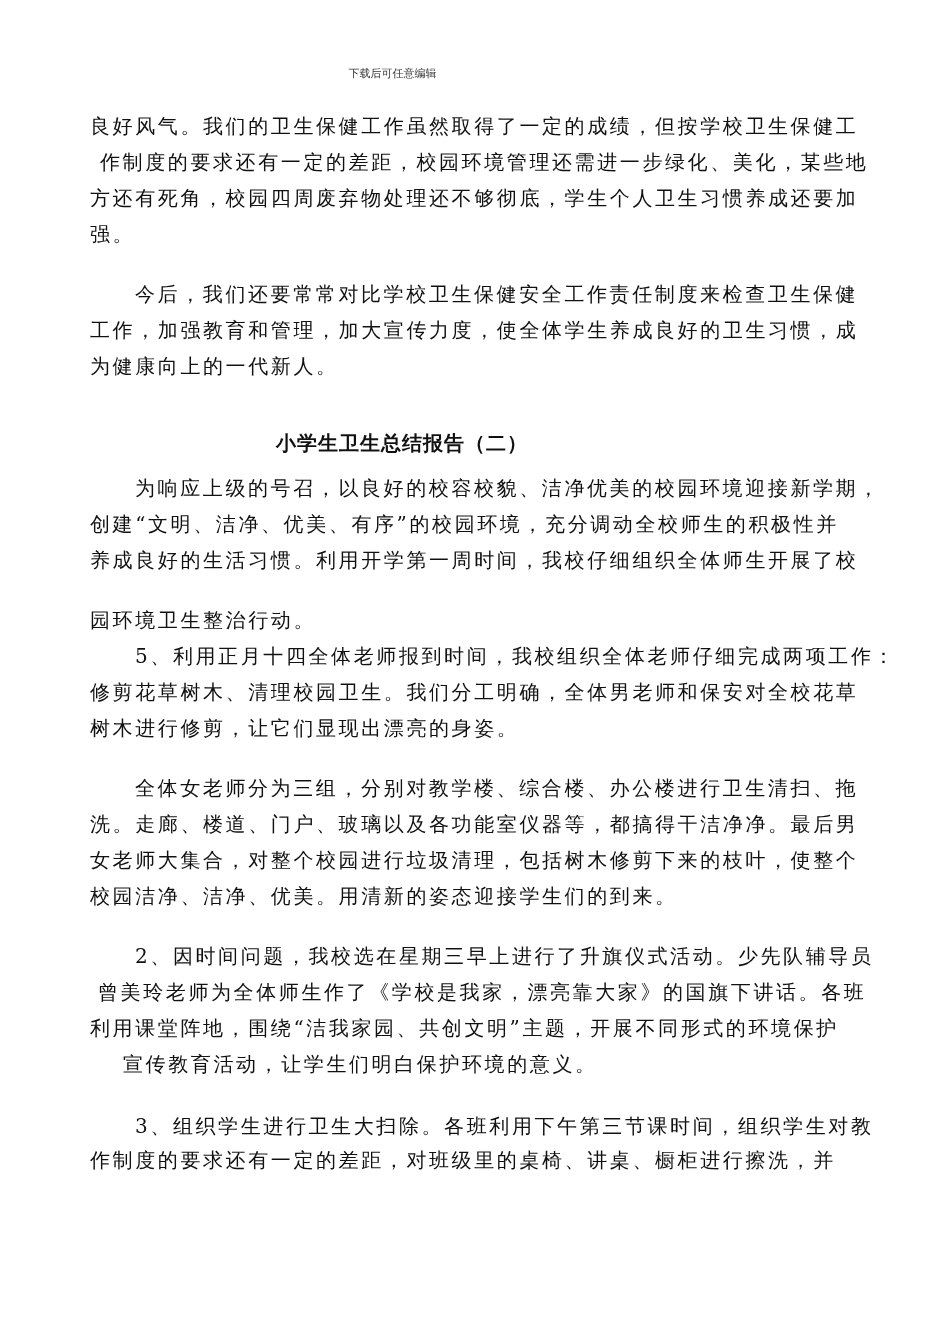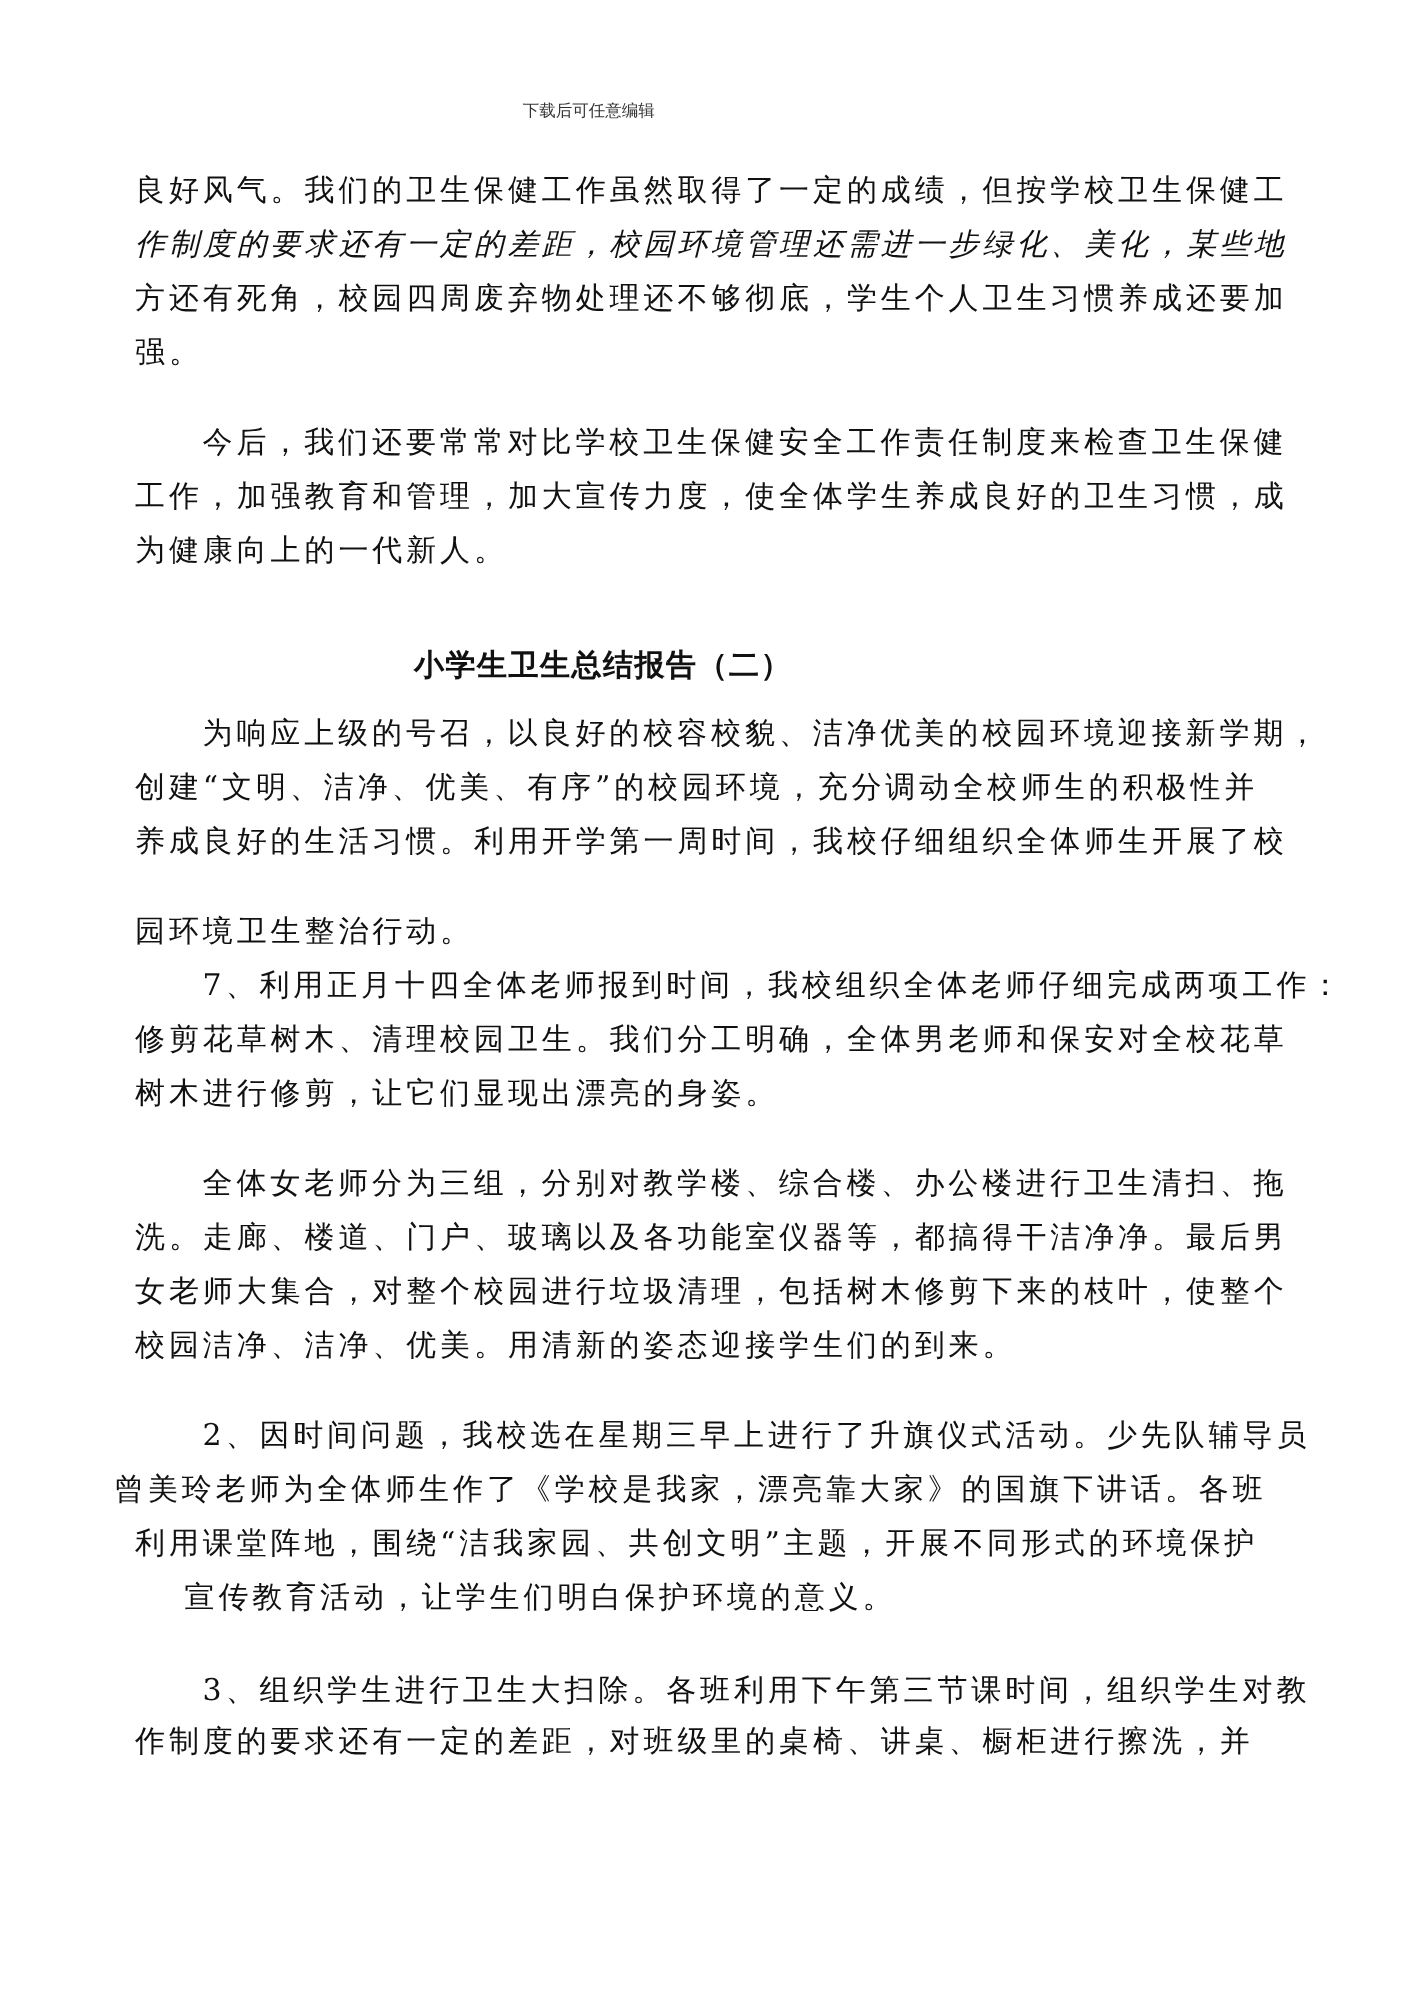--- a/index.html
+++ b/index.html
@@ -12,36 +12,36 @@
   .title { position: absolute; top: 430px; left: 0; width: 804px; text-align: center;
            font-size: 20px; font-weight: bold; letter-spacing: 1px; }
 </style>
 </head>
 <body>
 
 <div class="header">下载后可任意编辑</div>
 <div class="title">小学生卫生总结报告（二）</div>
 <div id="body-lines">
     <div class="line" style="top: 112px; left: 90px;">良好风气。我们的卫生保健工作虽然取得了一定的成绩，但按学校卫生保健工</div>
-    <div class="line" style="top: 148px; left: 90px; font-style: italic;">作制度的要求还有一定的差距，校园环境管理还需进一步绿化、美化，某些地</div>
+    <div class="line" style="top: 148px; left: 100px;">作制度的要求还有一定的差距，校园环境管理还需进一步绿化、美化，某些地</div>
     <div class="line" style="top: 184px; left: 90px;">方还有死角，校园四周废弃物处理还不够彻底，学生个人卫生习惯养成还要加</div>
     <div class="line" style="top: 220px; left: 90px;">强。</div>
     <div class="line" style="top: 280px; left: 135px;">今后，我们还要常常对比学校卫生保健安全工作责任制度来检查卫生保健</div>
     <div class="line" style="top: 316px; left: 90px;">工作，加强教育和管理，加大宣传力度，使全体学生养成良好的卫生习惯，成</div>
     <div class="line" style="top: 352px; left: 90px;">为健康向上的一代新人。</div>
     <div class="line" style="top: 474px; left: 135px;">为响应上级的号召，以良好的校容校貌、洁净优美的校园环境迎接新学期，</div>
     <div class="line" style="top: 510px; left: 90px;">创建“文明、洁净、优美、有序”的校园环境，充分调动全校师生的积极性并</div>
     <div class="line" style="top: 546px; left: 90px;">养成良好的生活习惯。利用开学第一周时间，我校仔细组织全体师生开展了校</div>
     <div class="line" style="top: 606px; left: 90px;">园环境卫生整治行动。</div>
-    <div class="line" style="top: 642px; left: 135px;">7、利用正月十四全体老师报到时间，我校组织全体老师仔细完成两项工作：</div>
+    <div class="line" style="top: 642px; left: 135px;">5、利用正月十四全体老师报到时间，我校组织全体老师仔细完成两项工作：</div>
     <div class="line" style="top: 678px; left: 90px;">修剪花草树木、清理校园卫生。我们分工明确，全体男老师和保安对全校花草</div>
     <div class="line" style="top: 714px; left: 90px;">树木进行修剪，让它们显现出漂亮的身姿。</div>
     <div class="line" style="top: 774px; left: 135px;">全体女老师分为三组，分别对教学楼、综合楼、办公楼进行卫生清扫、拖</div>
     <div class="line" style="top: 810px; left: 90px;">洗。走廊、楼道、门户、玻璃以及各功能室仪器等，都搞得干洁净净。最后男</div>
     <div class="line" style="top: 846px; left: 90px;">女老师大集合，对整个校园进行垃圾清理，包括树木修剪下来的枝叶，使整个</div>
     <div class="line" style="top: 882px; left: 90px;">校园洁净、洁净、优美。用清新的姿态迎接学生们的到来。</div>
     <div class="line" style="top: 942px; left: 135px;">2、因时间问题，我校选在星期三早上进行了升旗仪式活动。少先队辅导员</div>
-    <div class="line" style="top: 978px; left: 76px;">曾美玲老师为全体师生作了《学校是我家，漂亮靠大家》的国旗下讲话。各班</div>
+    <div class="line" style="top: 978px; left: 98px;">曾美玲老师为全体师生作了《学校是我家，漂亮靠大家》的国旗下讲话。各班</div>
     <div class="line" style="top: 1014px; left: 90px;">利用课堂阵地，围绕“洁我家园、共创文明”主题，开展不同形式的环境保护</div>
     <div class="line" style="top: 1050px; left: 90px; margin-left: 33px;">宣传教育活动，让学生们明白保护环境的意义。</div>
     <div class="line" style="top: 1112px; left: 135px;">3、组织学生进行卫生大扫除。各班利用下午第三节课时间，组织学生对教</div>
     <div class="line" style="top: 1146px; left: 90px;">作制度的要求还有一定的差距，对班级里的桌椅、讲桌、橱柜进行擦洗，并</div>
   </div>
 
 </body></html>

